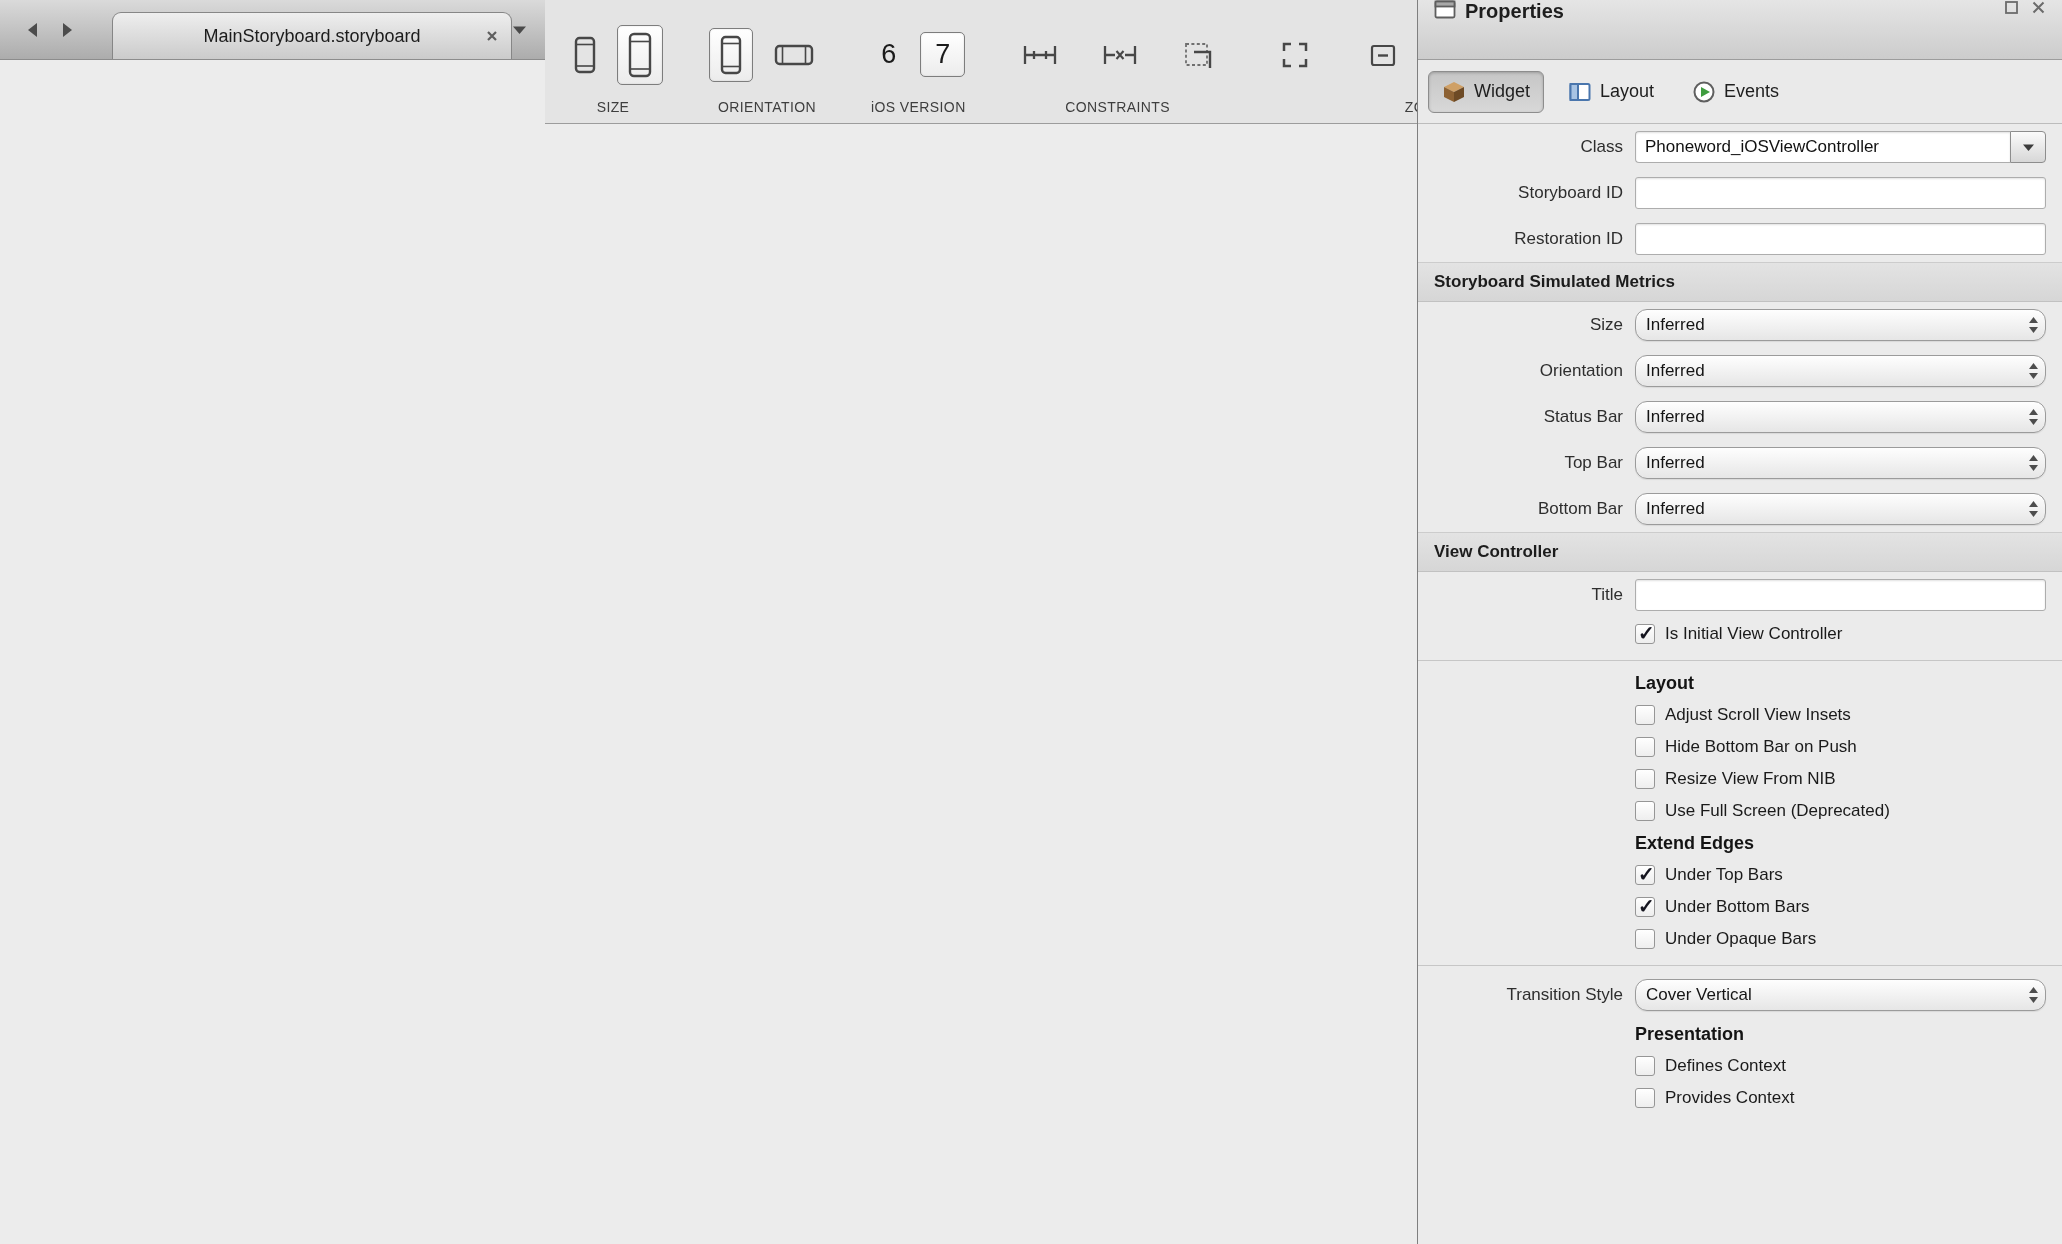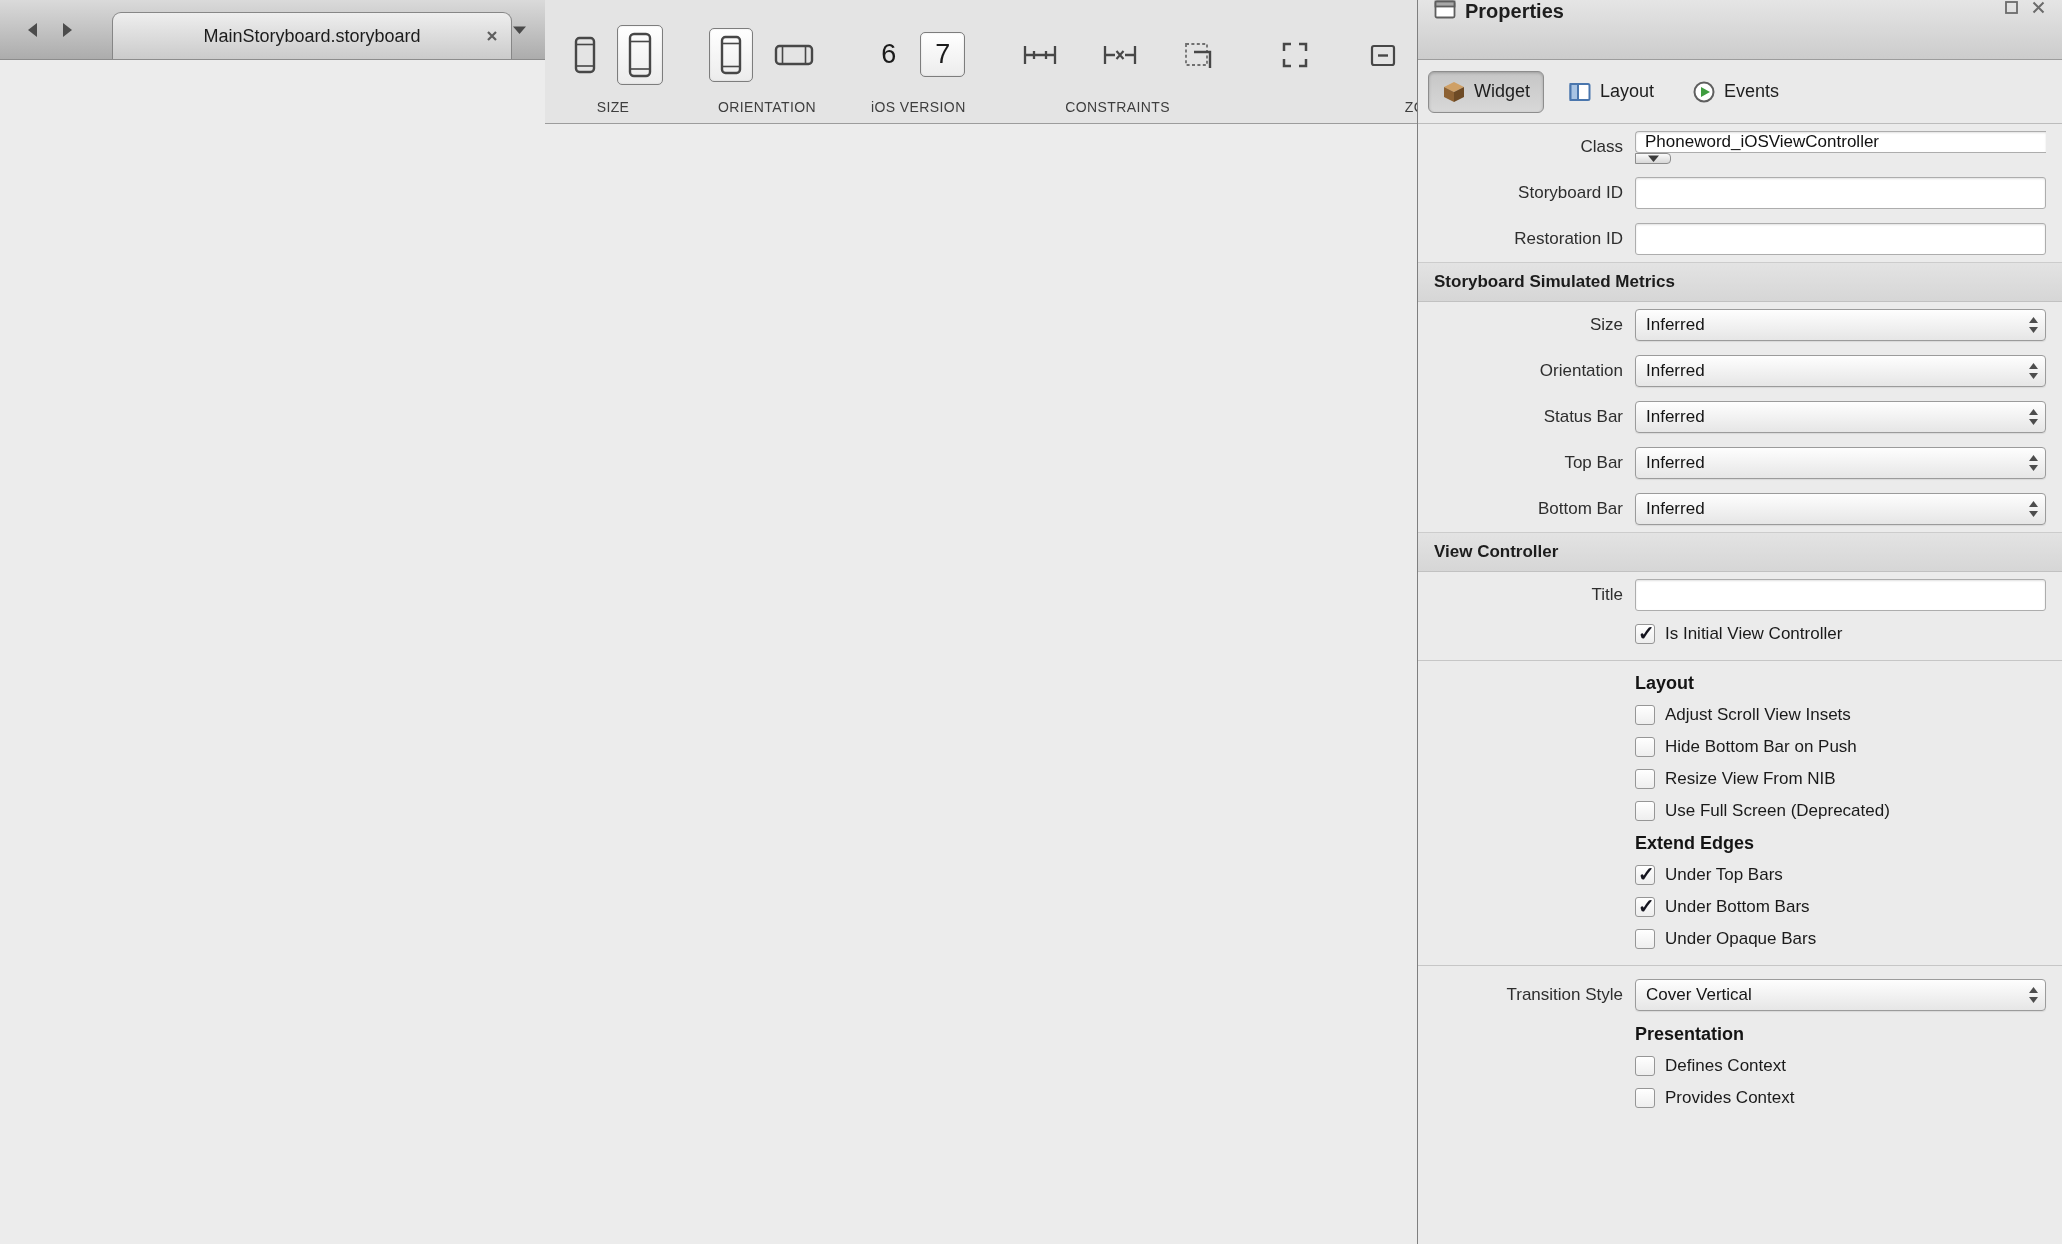--- a/index.html
+++ b/index.html
@@ -71,26 +71,26 @@
   .props-body { flex: 1; overflow: hidden; }
   .band { background: linear-gradient(#e3e3e3,#d6d6d6); border-top: 1px solid #cccccc;
     border-bottom: 1px solid #c1c1c1; padding: 9px 16px; font-size: 17px;
     font-weight: bold; color: #1c1c1c; }
   .prow { display: grid; grid-template-columns: 205px 1fr; column-gap: 12px;
     align-items: center; padding: 7px 16px 7px 0; }
   .plabel { text-align: right; font-size: 17px; color: #2e2e2e; }
   .tf { width: 100%; height: 32px; border: 1px solid #adadad; border-radius: 3px;
     background: #ffffff; box-shadow: inset 0 1px 2px rgba(0,0,0,.12);
     padding: 0 9px; font-size: 17px; color: #111; font-family: inherit; }
-  .combo { display: flex; height: 32px; flex-direction: column; }
+  .combo { display: flex; height: 32px; }
   .combo .tf { border-radius: 4px 0 0 4px; border-right: none; flex: 1; }
   .combo-dd { width: 36px; flex: none; border: 1px solid #8d8d8d; border-radius: 0 4px 4px 0;
     background: linear-gradient(#fbfbfb,#d7d7d7); display: flex; align-items: center; justify-content: center; }
   .popup { display: flex; align-items: center; height: 32px; border: 1px solid #9b9b9b;
-    border-radius: 4px; background: linear-gradient(#fefefe,#e6e6e6);
+    border-radius: 12px; background: linear-gradient(#fefefe,#e6e6e6);
     box-shadow: 0 1px 1px rgba(0,0,0,.08); padding: 0 6px 0 10px; }
   .popup-val { flex: 1; font-size: 17px; color: #141414; }
   .steppers { display: flex; align-items: center; padding-left: 6px; }
 
   .divider { border-top: 1px solid #c6c6c6; margin: 10px 0 6px; }
   .subhead { padding: 6px 16px 5px 217px; font-size: 18px; font-weight: bold; color: #141414; }
   .cbrow { display: flex; align-items: center; gap: 10px; padding: 6px 16px 6px 217px; }
   .cb { width: 20px; height: 20px; flex: none; border: 1px solid #969696; border-radius: 3px;
     background: linear-gradient(#ffffff,#eeeeee); position: relative; }
   .cb.checked::after { content: "✓"; position: absolute; left: 2px; top: -4px;

